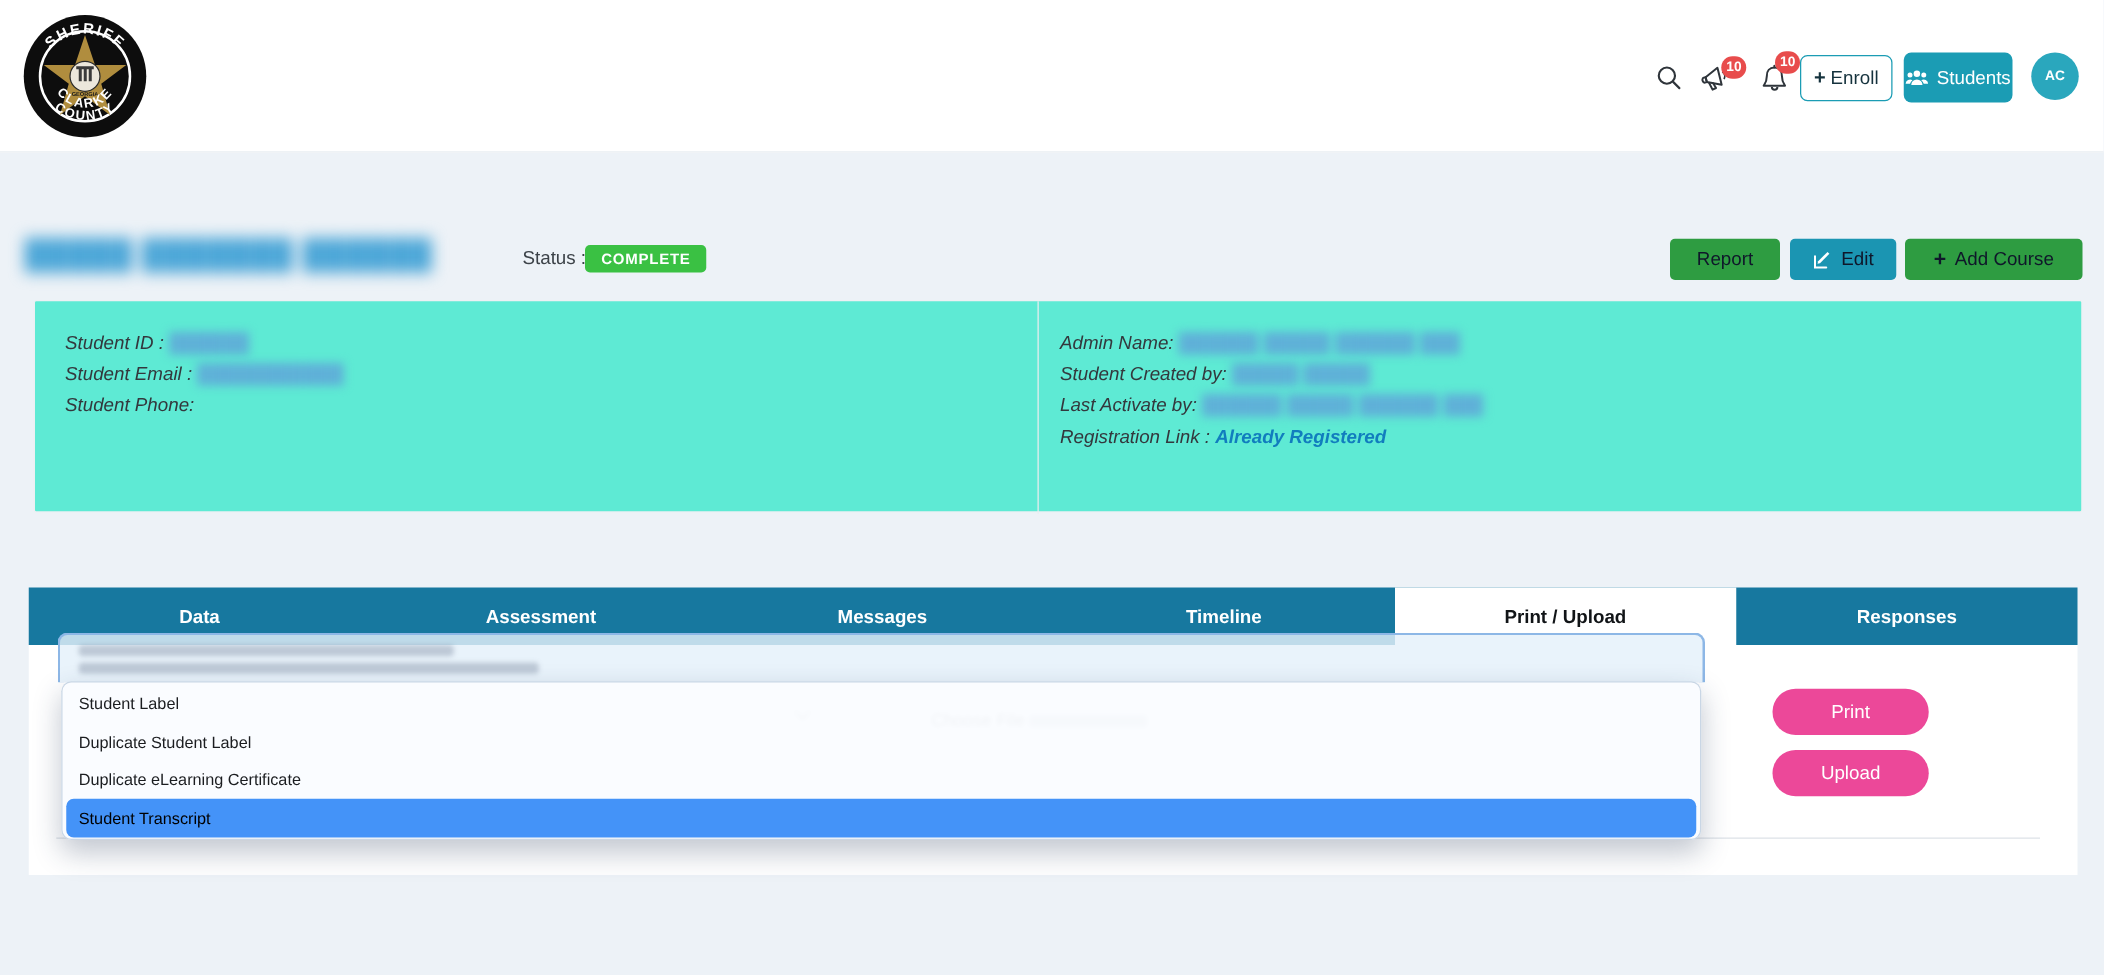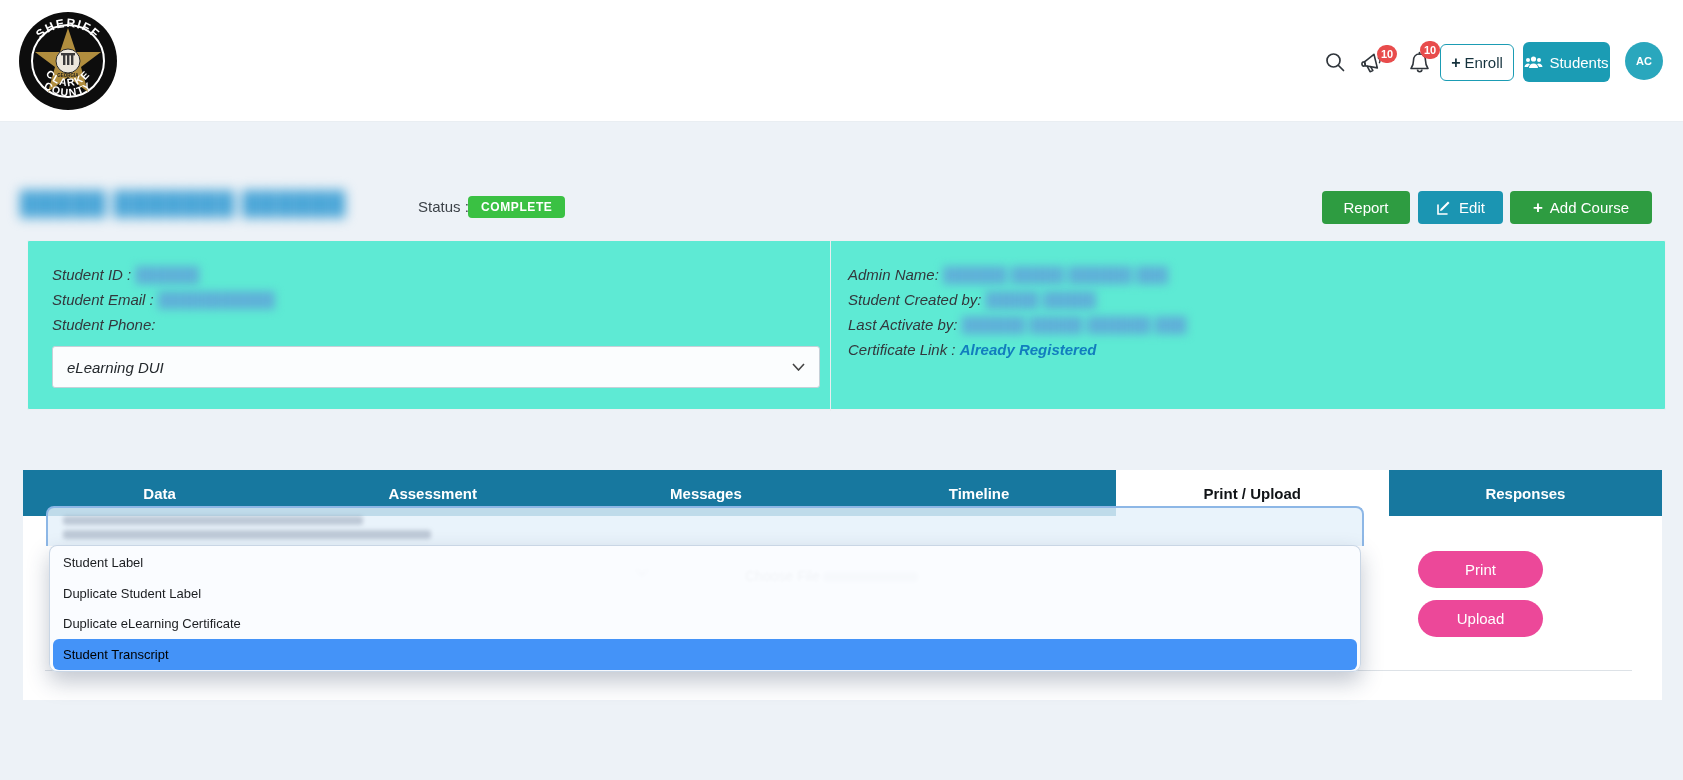--- a/index.html
+++ b/index.html
@@ -46,22 +46,22 @@
     color:#45a3d6; filter:blur(6px); letter-spacing:1px; white-space:nowrap;
   }
   .status-label { position:absolute; left:418px; top:198px; font-size:15px; color:#3c4248; }
   .status-badge {
     position:absolute; left:468px; top:196px; height:22px; padding:0 13px;
     background:#3ac143; color:#fff; font-size:12px; font-weight:bold;
     letter-spacing:.6px; border-radius:4px; display:flex; align-items:center;
   }
   .tbtn {
     position:absolute; top:191px; height:33px; border:none; border-radius:4px;
-    color:#ffffff; font-size:15px; display:flex; align-items:center; justify-content:center;
-    gap:7px; cursor:pointer; font-family:"Liberation Sans", sans-serif;
+    color:#0f172a; font-size:15px; display:flex; align-items:center; justify-content:center;
+    gap:7px; cursor:pointer; font-family:"Liberation Sans", sans-serif;margin-left:14px;
   }
   .btn-report { left:1322px; width:88px; background:#2e9c41; }
   .btn-edit { left:1418px; width:85px; background:#1b95b2; }
   .btn-addcourse { left:1510px; width:142px; background:#2e9c41; }
   
   .card1 {
     position:absolute; left:27px; top:240px; width:1639px; height:170px;
     background:#5eead4; border:1px solid #edf0f3; border-radius:2px;font-style:italic;
   }
   .card1 .vdiv { position:absolute; left:802px; top:0; width:1px; height:170px; background:#e9edf0; }
@@ -229,41 +229,35 @@
     <span class="redact">██████</span>
   </div>
   <div class="irow" style="left:24px; top:50px;">
     <span>Student Email :</span>
     <span class="redact">███████████</span>
   </div>
   <div class="irow" style="left:24px; top:75px;">
     <span>Student Phone:</span>
   </div>
 
-  <div class="course-select">
-    <span>eLearning DUI</span>
-    <svg width="13" height="8" viewBox="0 0 13 8">
-      <polyline points="1,1 6.5,7 12,1" fill="none" stroke="#444" stroke-width="1.6"></polyline>
-    </svg>
-  </div>
 
   <div class="irow" style="left:820px; top:25px;">
     <span>Admin Name:</span>
     <span class="redact">██████ █████ ██████ ███</span>
   </div>
   <div class="irow" style="left:820px; top:50px;">
     <span>Student Created by:</span>
     <span class="redact">█████ █████</span>
   </div>
   <div class="irow" style="left:820px; top:75px;">
     <span>Last Activate by:</span>
     <span class="redact">██████ █████ ██████ ███</span>
   </div>
   <div class="irow" style="left:820px; top:100px;">
-    <span>Certificate Link :</span>
+    <span>Registration Link :</span>
     <span class="reg-link">Already Registered</span>
   </div>
 </div>
 
 <div class="tabbar">
   <div class="tab">Data</div>
   <div class="tab">Assessment</div>
   <div class="tab">Messages</div>
   <div class="tab">Timeline</div>
   <div class="tab active">Print / Upload</div>

